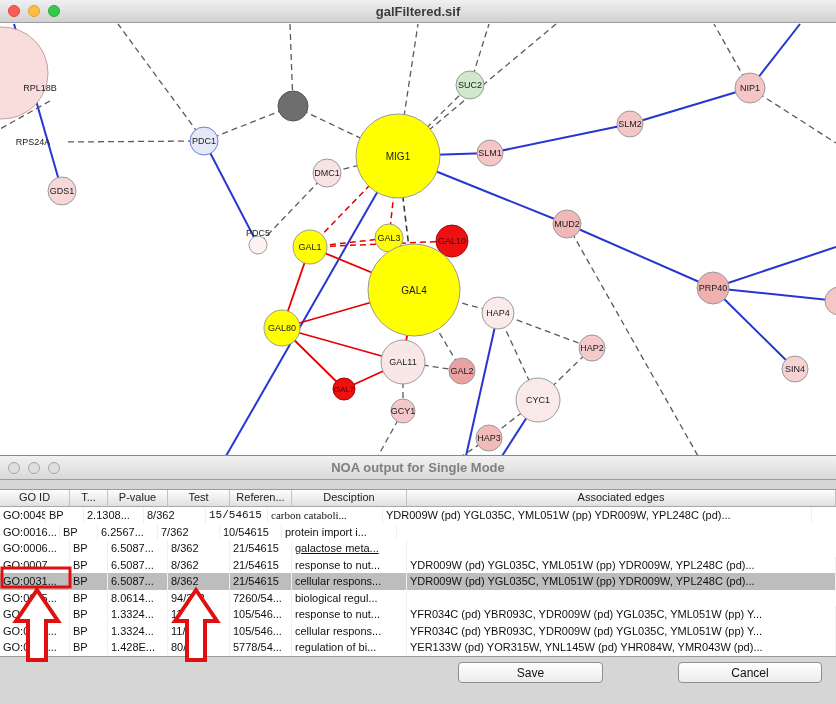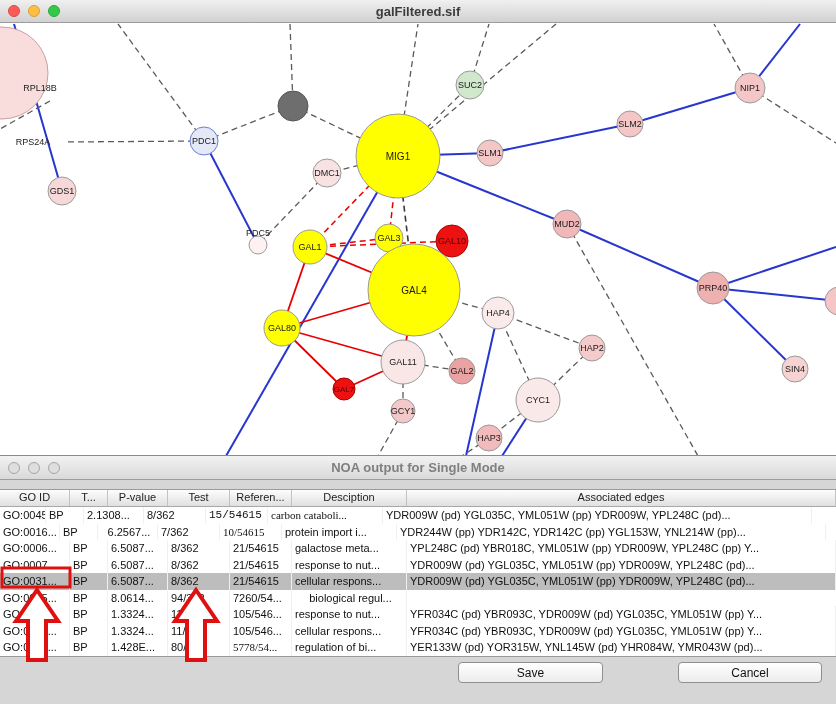--- a/index.html
+++ b/index.html
@@ -190,34 +190,32 @@
           <div class="tcell" style="width: 38px;">BP</div>
           <div class="tcell" style="width: 60px;">2.1308...</div>
           <div class="tcell" style="width: 62px;">8/362</div>
           <div class="tcell" style="width: 62px; font-family: Liberation Mono, monospace;">15/54615</div>
           <div class="tcell" style="width: 115px; font-family: Liberation Serif, serif;">carbon cataboli...</div>
           <div class="tcell" style="width: 429px;">YDR009W (pd) YGL035C, YML051W (pp) YDR009W, YPL248C (pd)...</div>
         </div>
         <div class="trow">
           <div class="tcell" style="width: 60px;">GO:0016...</div>
           <div class="tcell" style="width: 38px;">BP</div>
-          <div class="tcell" style="width: 60px; text-align: center;">6.2567...</div>
+          <div class="tcell" style="width: 60px;">6.2567...</div>
           <div class="tcell" style="width: 62px;">7/362</div>
-          <div class="tcell" style="width: 62px; font-family: Liberation Serif, serif;">10/54615</div>
+          <div class="tcell" style="width: 62px;">10/54615</div>
           <div class="tcell" style="width: 115px;">protein import i...</div>
-          <div class="tcell" style="width: 429px;">YDR244W (pp) YDR142C, YDR142C (pp) YGL153W, YNL214W (pp)...</div>
         </div>
         <div class="trow">
           <div class="tcell" style="width: 70px;">GO:0006...</div>
           <div class="tcell" style="width: 38px;">BP</div>
           <div class="tcell" style="width: 60px;">6.5087...</div>
           <div class="tcell" style="width: 62px;">8/362</div>
           <div class="tcell" style="width: 62px;">21/54615</div>
-          <div class="tcell" style="width: 115px;">galactose meta...</div>
-          <div class="tcell" style="width: 429px;">YPL248C (pd) YBR018C, YML051W (pp) YDR009W, YPL248C (pp) Y...</div>
+          <div class="tcell" style="width: 115px; text-decoration: underline;">galactose meta...</div>
         </div>
         <div class="trow">
           <div class="tcell" style="width: 70px;">GO:0007...</div>
           <div class="tcell" style="width: 38px;">BP</div>
           <div class="tcell" style="width: 60px;">6.5087...</div>
           <div class="tcell" style="width: 62px;">8/362</div>
           <div class="tcell" style="width: 62px;">21/54615</div>
           <div class="tcell" style="width: 115px;">response to nut...</div>
           <div class="tcell" style="width: 429px;">YDR009W (pd) YGL035C, YML051W (pp) YDR009W, YPL248C (pd)...</div>
         </div>
@@ -229,21 +227,21 @@
           <div class="tcell" style="width: 62px;">21/54615</div>
           <div class="tcell" style="width: 115px;">cellular respons...</div>
           <div class="tcell" style="width: 429px;">YDR009W (pd) YGL035C, YML051W (pp) YDR009W, YPL248C (pd)...</div>
         </div>
         <div class="trow">
           <div class="tcell" style="width: 70px;">GO:0065...</div>
           <div class="tcell" style="width: 38px;">BP</div>
           <div class="tcell" style="width: 60px;">8.0614...</div>
           <div class="tcell" style="width: 62px;">94/362</div>
           <div class="tcell" style="width: 62px;">7260/54...</div>
-          <div class="tcell" style="width: 115px; text-align: center;">biological regul...</div>
+          <div class="tcell" style="width: 115px;">biological regul...</div>
         </div>
         <div class="trow">
           <div class="tcell" style="width: 70px;">GO:0006...</div>
           <div class="tcell" style="width: 38px;">BP</div>
           <div class="tcell" style="width: 60px;">1.3324...</div>
           <div class="tcell" style="width: 62px;">11/362</div>
           <div class="tcell" style="width: 62px;">105/546...</div>
           <div class="tcell" style="width: 115px;">response to nut...</div>
           <div class="tcell" style="width: 429px;">YFR034C (pd) YBR093C, YDR009W (pd) YGL035C, YML051W (pp) Y...</div>
         </div>
@@ -254,21 +252,21 @@
           <div class="tcell" style="width: 62px;">11/362</div>
           <div class="tcell" style="width: 62px;">105/546...</div>
           <div class="tcell" style="width: 115px;">cellular respons...</div>
           <div class="tcell" style="width: 429px;">YFR034C (pd) YBR093C, YDR009W (pd) YGL035C, YML051W (pp) Y...</div>
         </div>
         <div class="trow">
           <div class="tcell" style="width: 70px;">GO:0050...</div>
           <div class="tcell" style="width: 38px;">BP</div>
           <div class="tcell" style="width: 60px;">1.428E...</div>
           <div class="tcell" style="width: 62px;">80/362</div>
-          <div class="tcell" style="width: 62px; font-family: Liberation Serif, serif;">5778/54...</div>
+          <div class="tcell" style="width: 62px;">5778/54...</div>
           <div class="tcell" style="width: 115px;">regulation of bi...</div>
           <div class="tcell" style="width: 429px;">YER133W (pd) YOR315W, YNL145W (pd) YHR084W, YMR043W (pd)...</div>
         </div>
       </div>
   </div>
   <button class="btn" id="btn-save">Save</button>
   <button class="btn" id="btn-cancel">Cancel</button>
 </div>
 
 <svg id="annotation" width="836" height="704" xmlns="http://www.w3.org/2000/svg">

